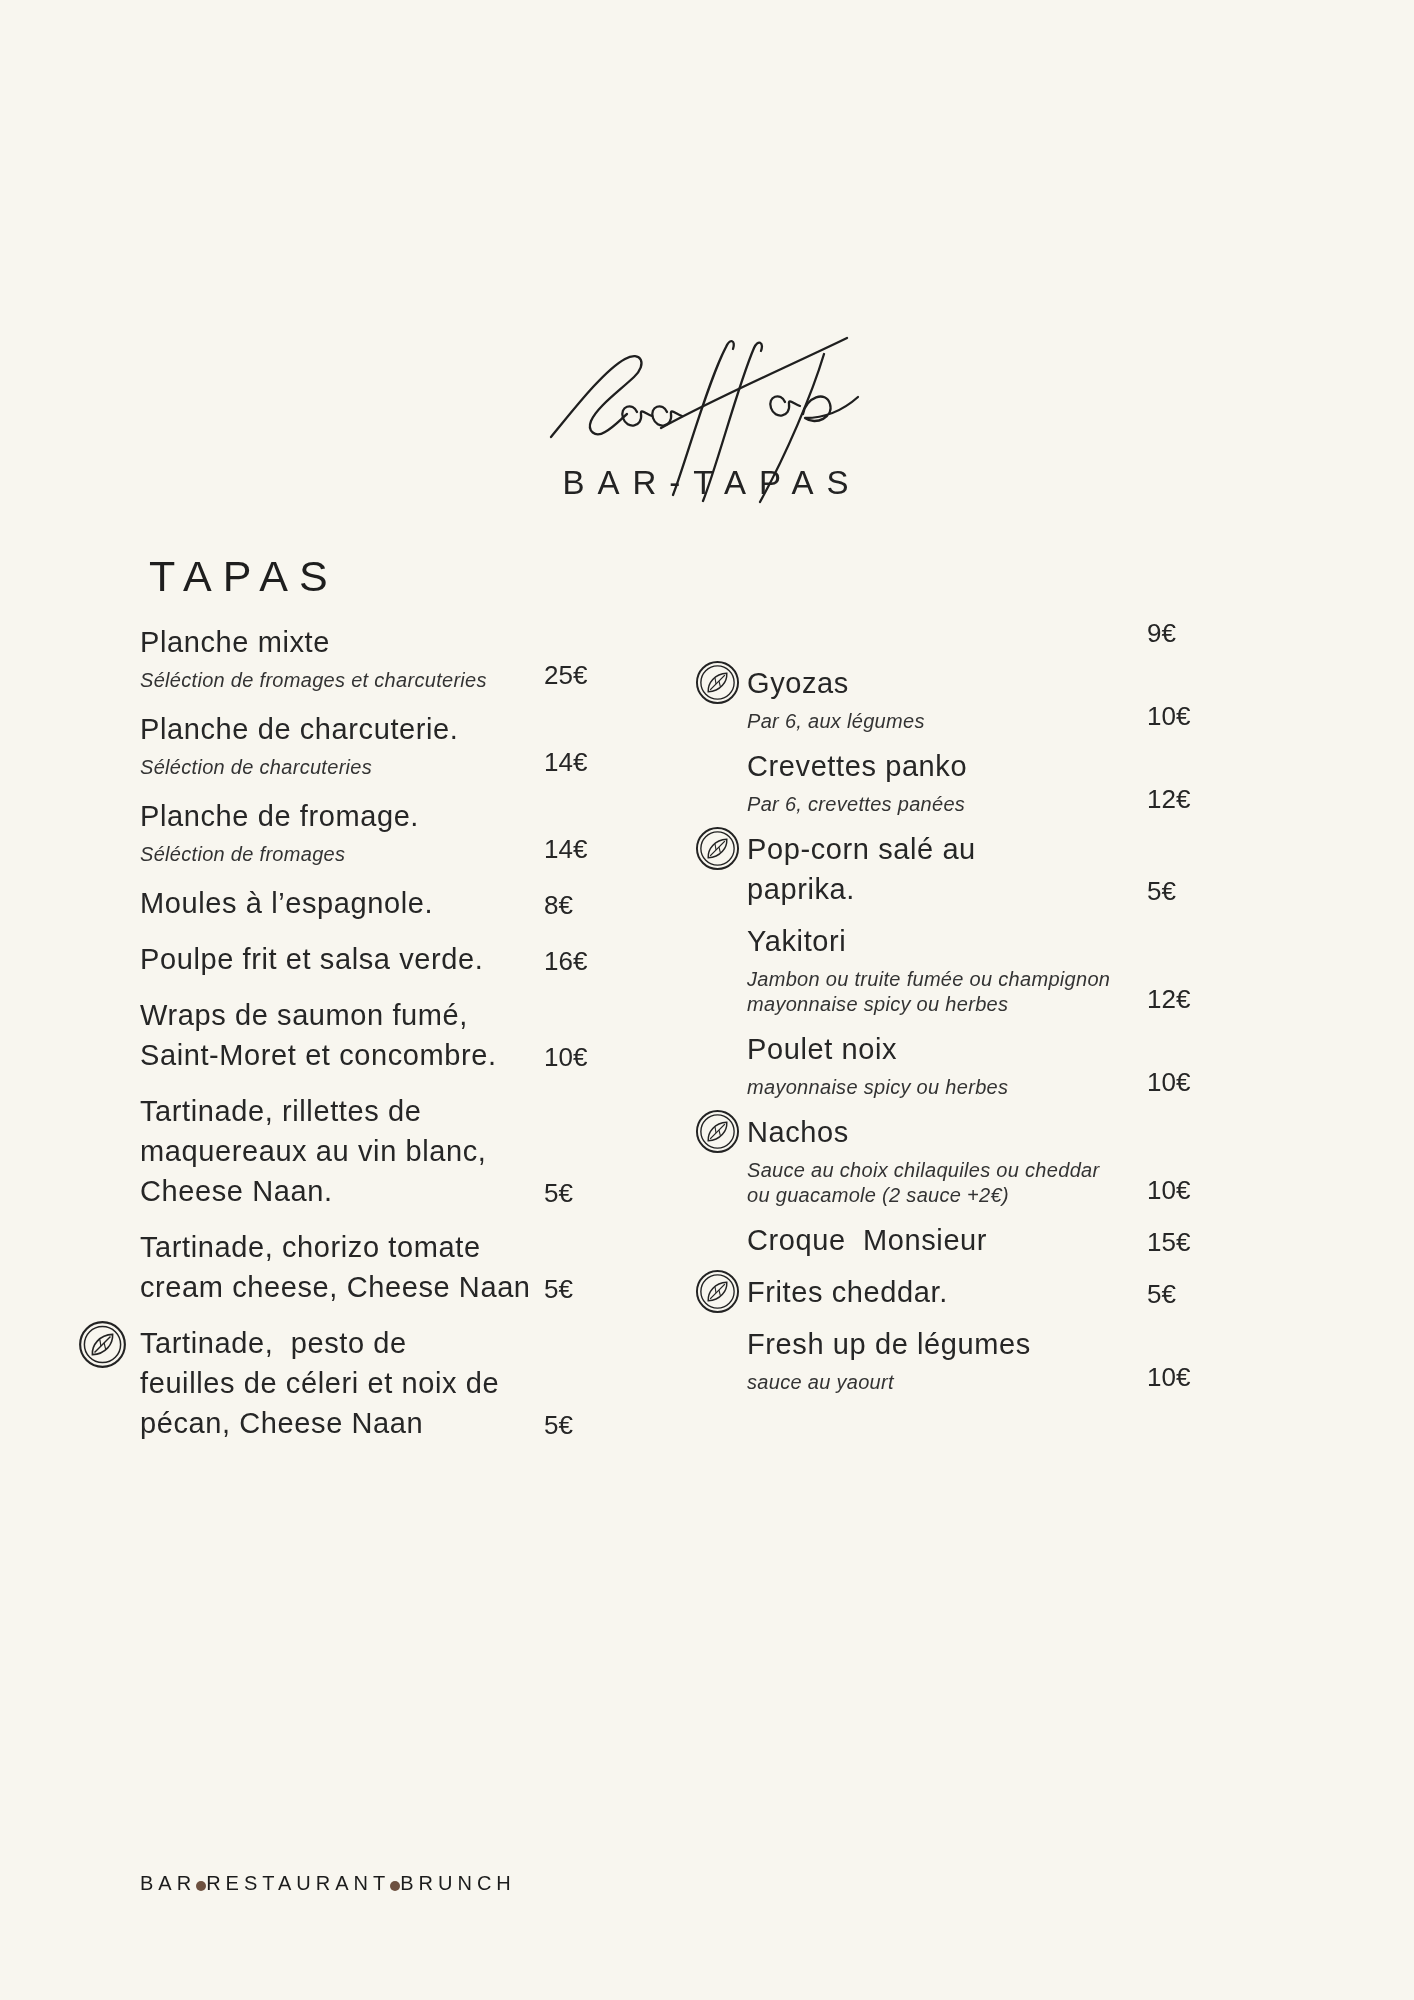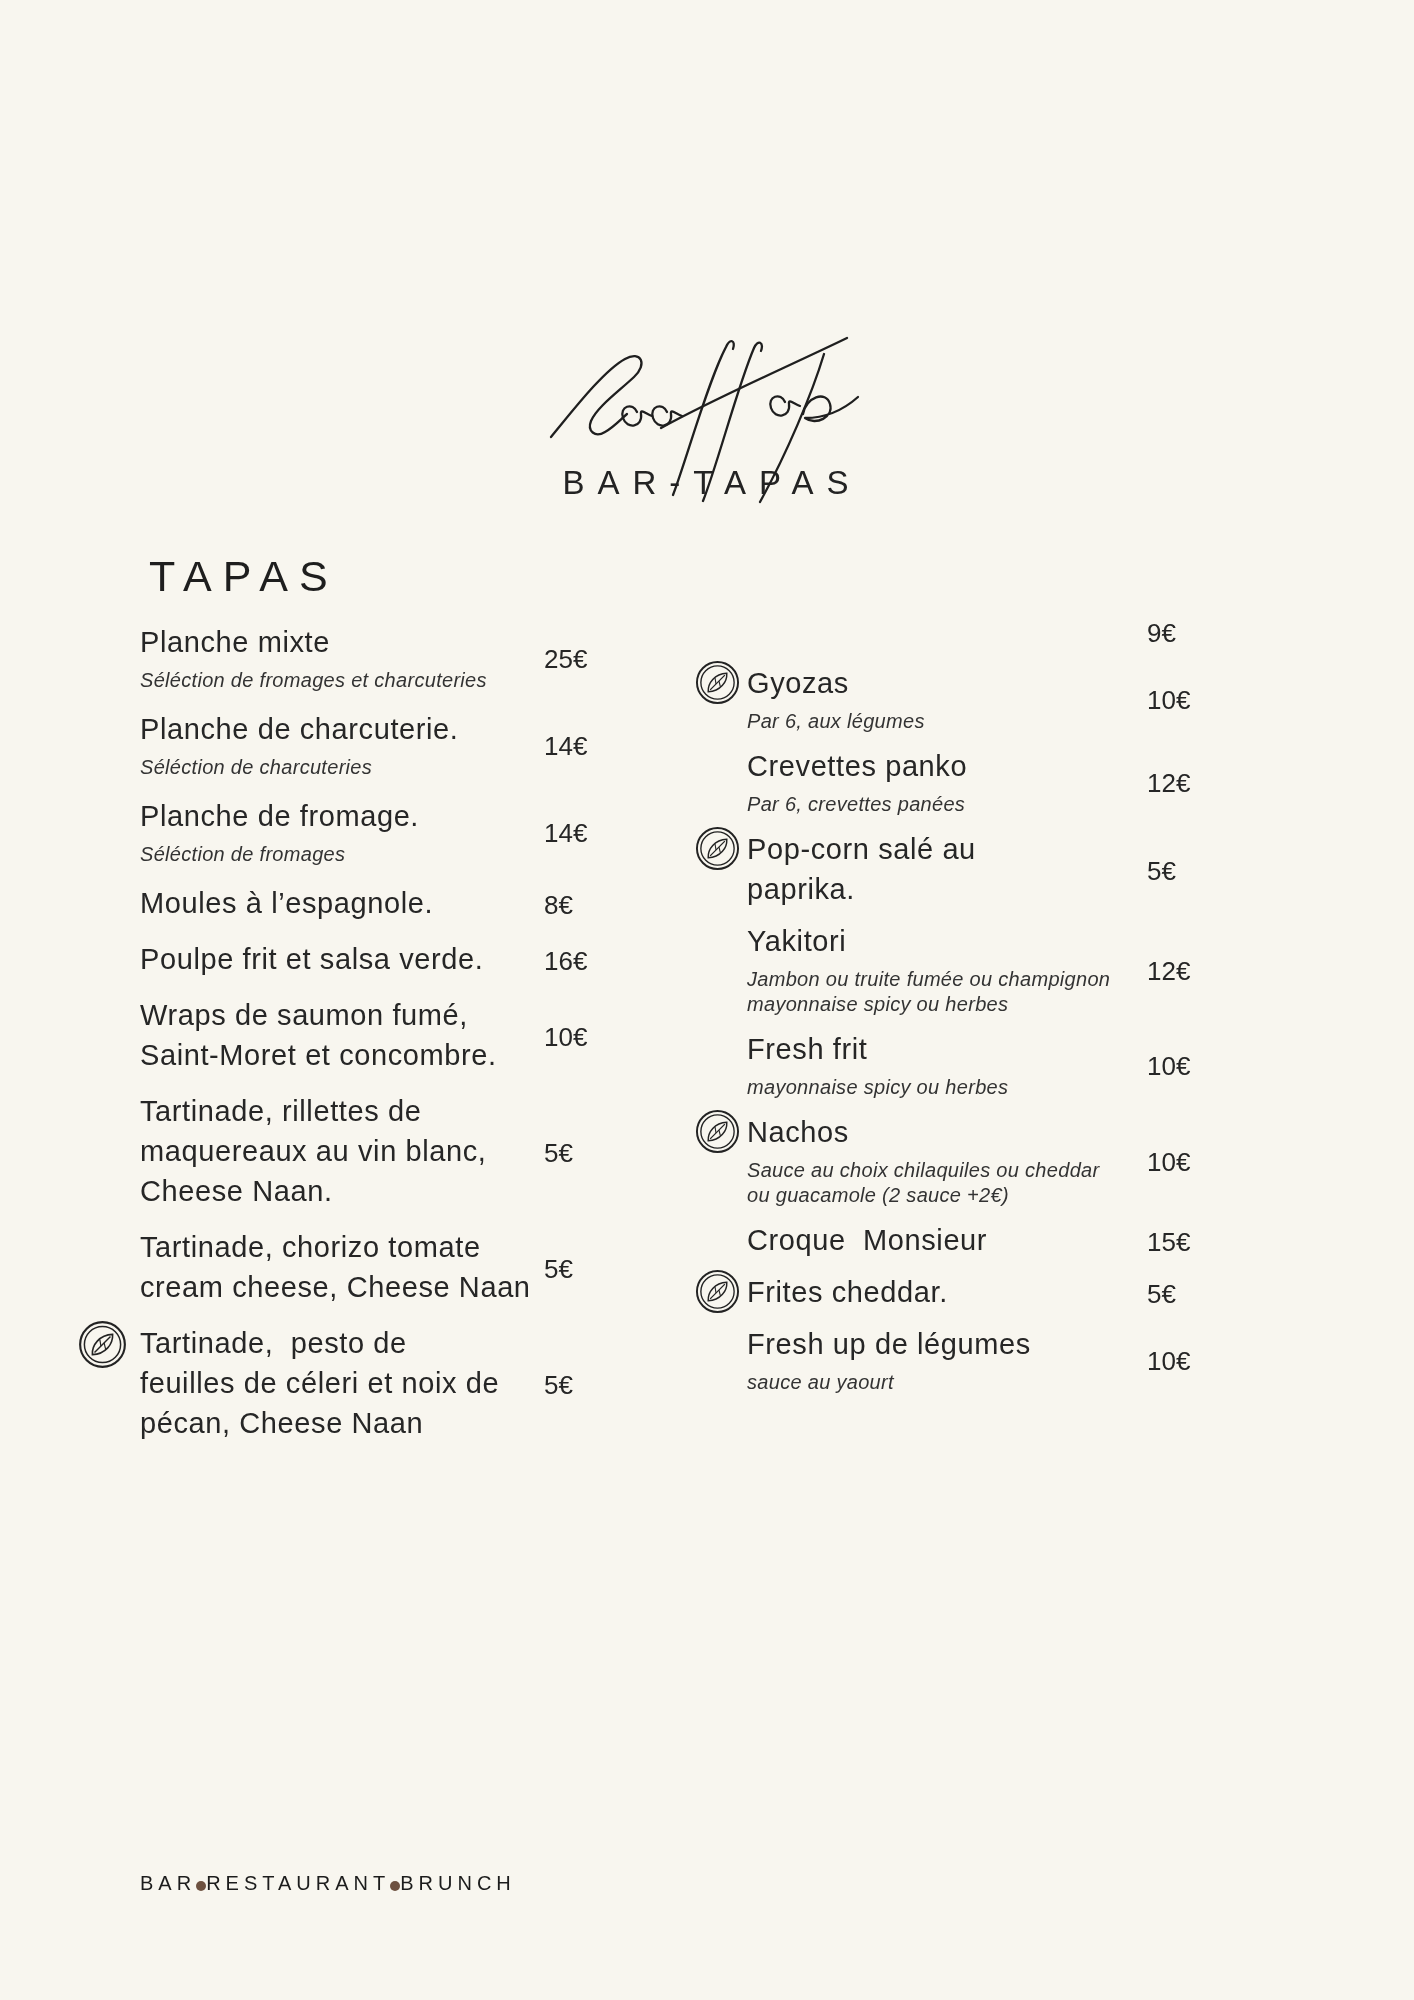--- a/index.html
+++ b/index.html
@@ -54,21 +54,21 @@
     color:#1e1e1e;
     margin-left:24px;
   }
   
   .col{position:absolute;}
   .col-left{left:140px; top:622px; width:462px;}
   .col-right{left:747px; top:612px; width:458px;}
   .item{
     position:relative;
     display:flex;
-    align-items:center;
+    align-items:flex-end;
     margin-bottom:16px;
   }
   .col-right .item{margin-bottom:12px;}
   .item-main{width:402px;}
   .col-right .item-main{width:394px;}
   .item-name{
     font-size:29px;
     line-height:40px;
     letter-spacing:0.6px;
     color:#262626;
@@ -283,21 +283,21 @@
     <div class="item-main">
       <div class="item-name">Yakitori</div>
       <div class="item-desc">Jambon ou truite fumée ou champignon
 mayonnaise spicy ou herbes</div>
     </div>
     <div class="item-price">12€</div>
   </div>
       <div class="item">
 
     <div class="item-main">
-      <div class="item-name">Fresh frit</div>
+      <div class="item-name">Poulet noix</div>
       <div class="item-desc">mayonnaise spicy ou herbes</div>
     </div>
     <div class="item-price">10€</div>
   </div>
       <div class="item">
     <span class="veg">
       <svg viewBox="0 0 46 46" fill="none" stroke="#232323">
         <circle cx="23" cy="23" r="21" stroke-width="2"></circle>
         <circle cx="23" cy="23" r="17" stroke-width="1.4"></circle>
         <path d="M13.5 32.5 C13 23.5 20 14 32.5 13.5 C33 22.5 26 32 13.5 32.5 Z" stroke-width="1.5"></path>

